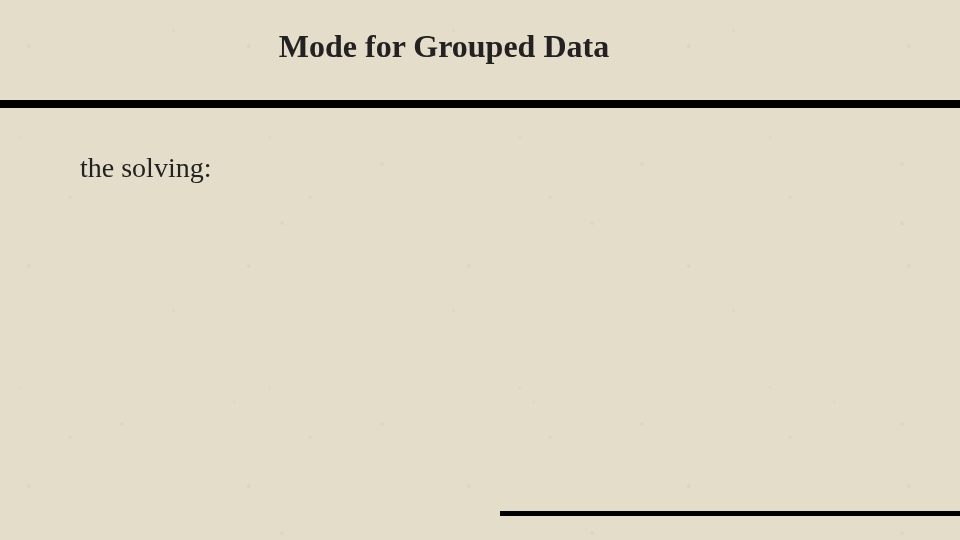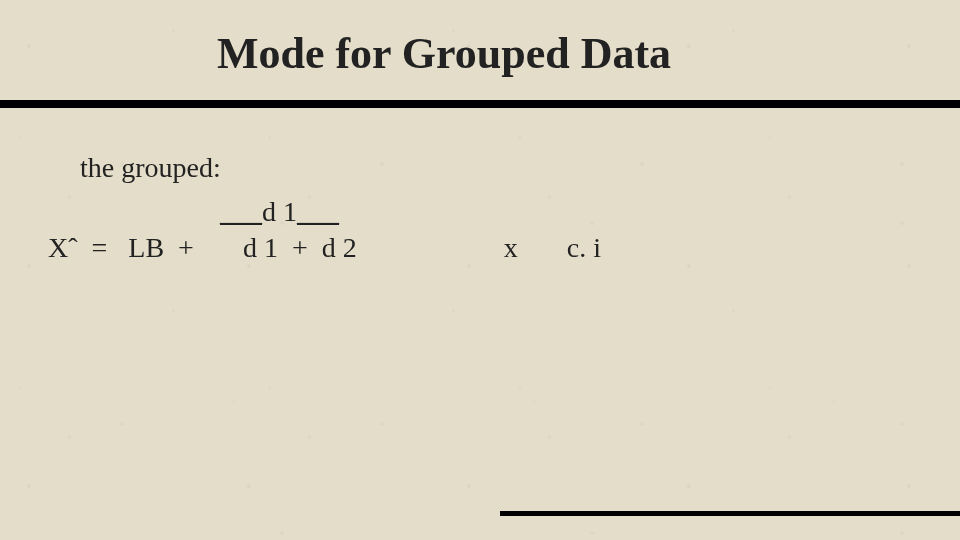--- a/index.html
+++ b/index.html
@@ -23,21 +23,21 @@
     font-family: "Times New Roman", Times, serif;
     color: #222;
     position: relative;
   }
   .title {
     position: absolute;
     top: 28px;
     left: 0;
     width: 888px;
     text-align: center;
-    font-size: 44px;
+    font-size: 32px;
     font-weight: bold;
   }
   .rule-top {
     position: absolute;
     top: 100px;
     left: 0;
     width: 960px;
     height: 8px;
     background: #000;
   }
@@ -80,21 +80,17 @@
   }
 </style>
 </head>
 <body>
 
 <div class="title">Mode for Grouped Data</div>
 
 <div class="rule-top"></div>
 
 <div class="content">
-  <span class="intro2">the grouped:</span>
+  <span class="intro2">the solving:</span>
 
-  <div class="formula">
-    <span class="num"><span class="u">___</span><span>d 1</span><span class="u">___</span></span>
-    <span class="den-row">Xˆ  =   LB  +       d 1  +  d 2                     x       c. i</span>
-  </div>
 </div>
 
 <div class="rule-bottom"></div>
 
 </body></html>

